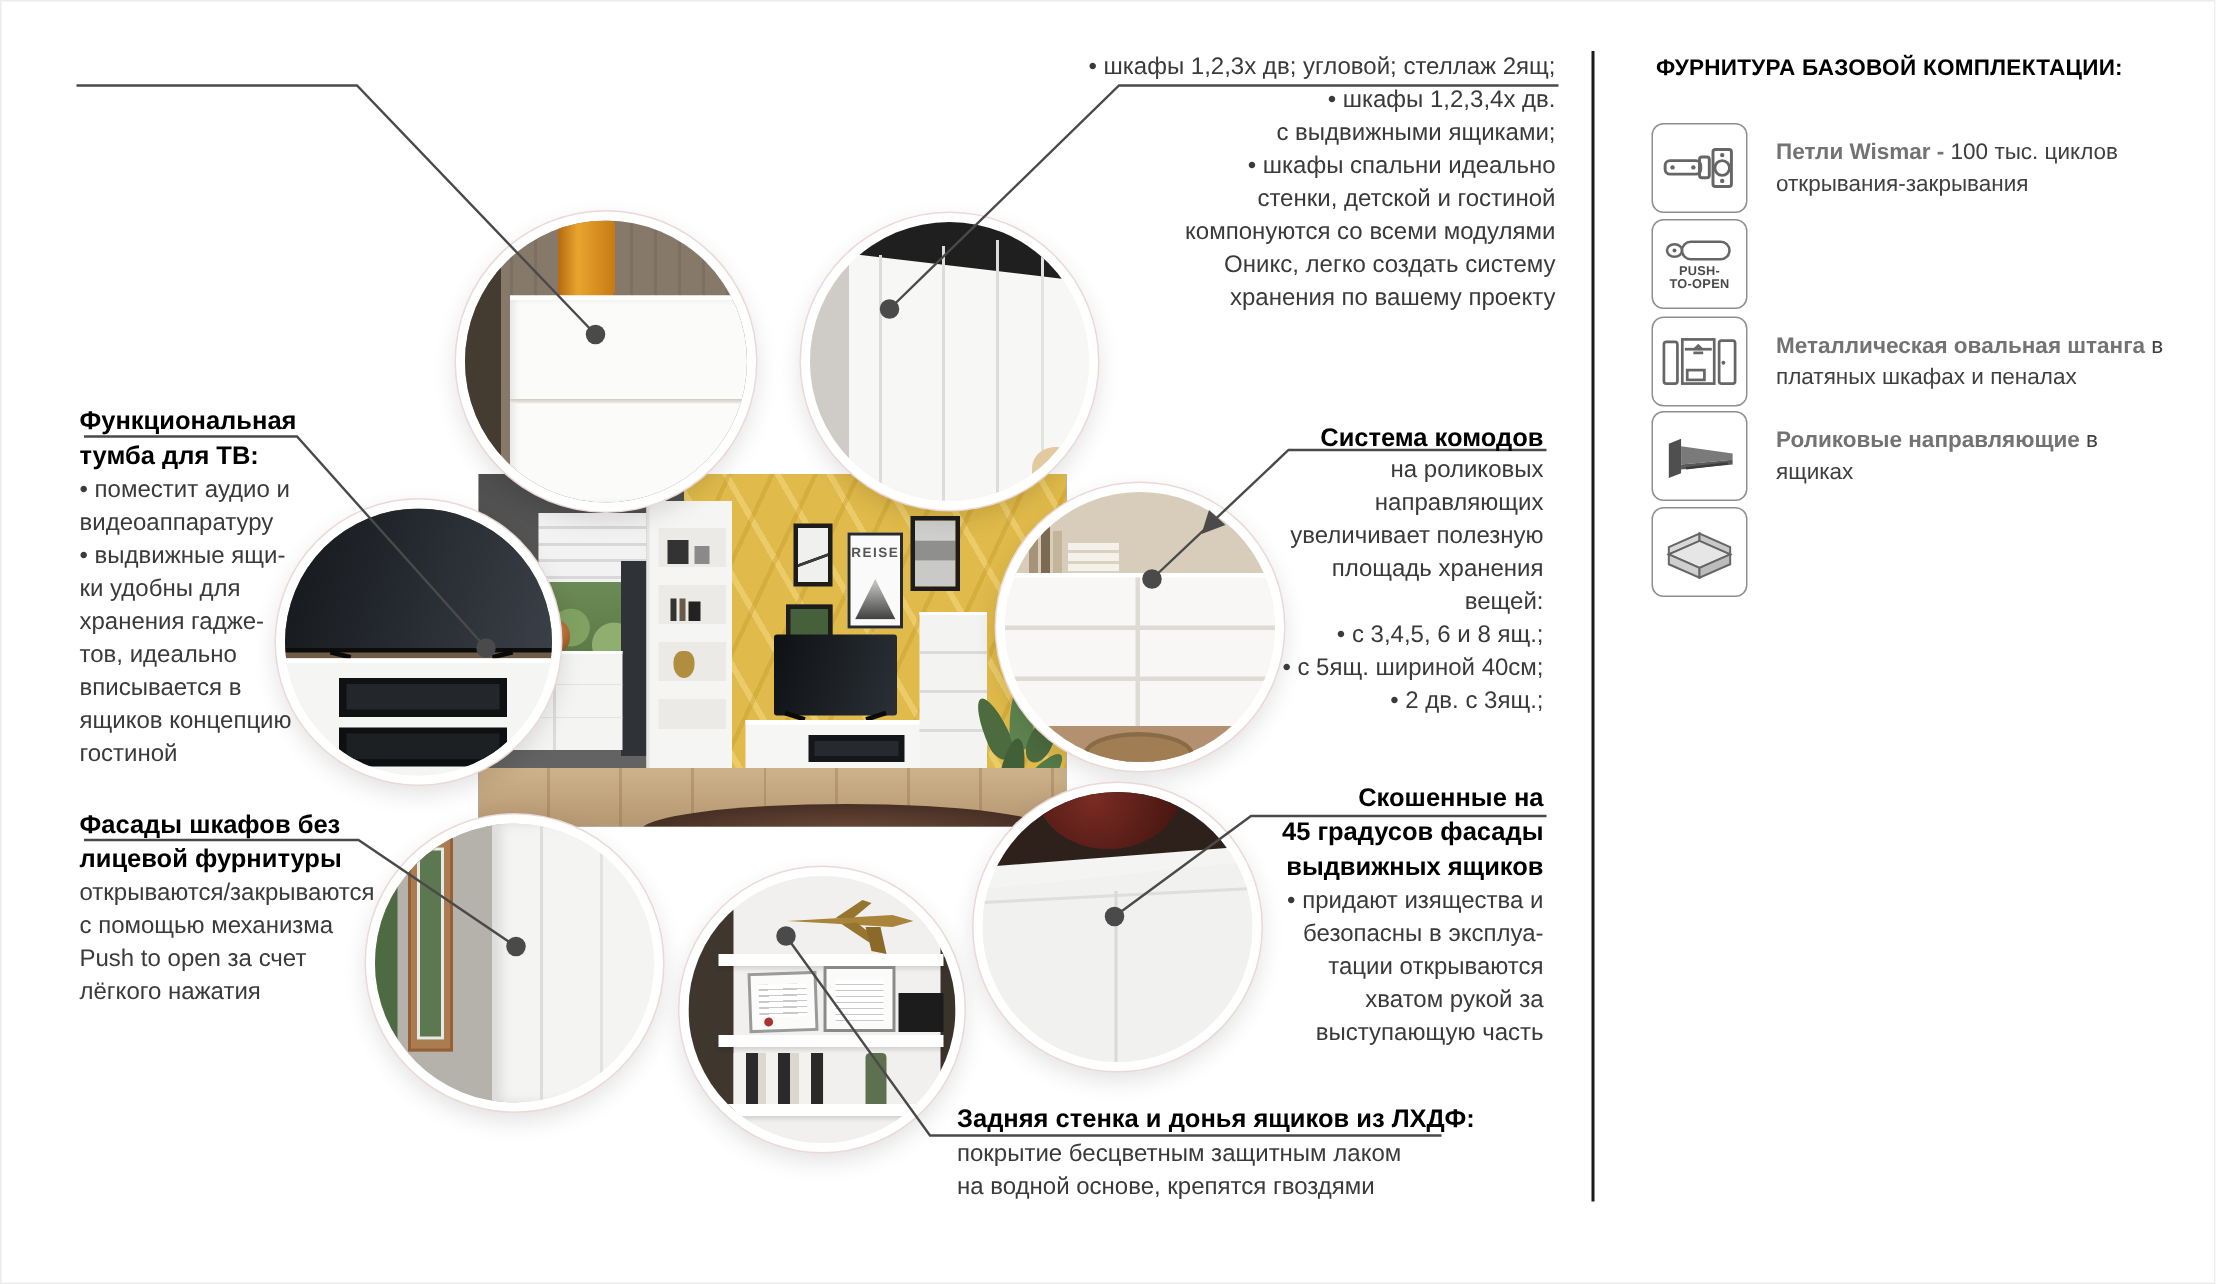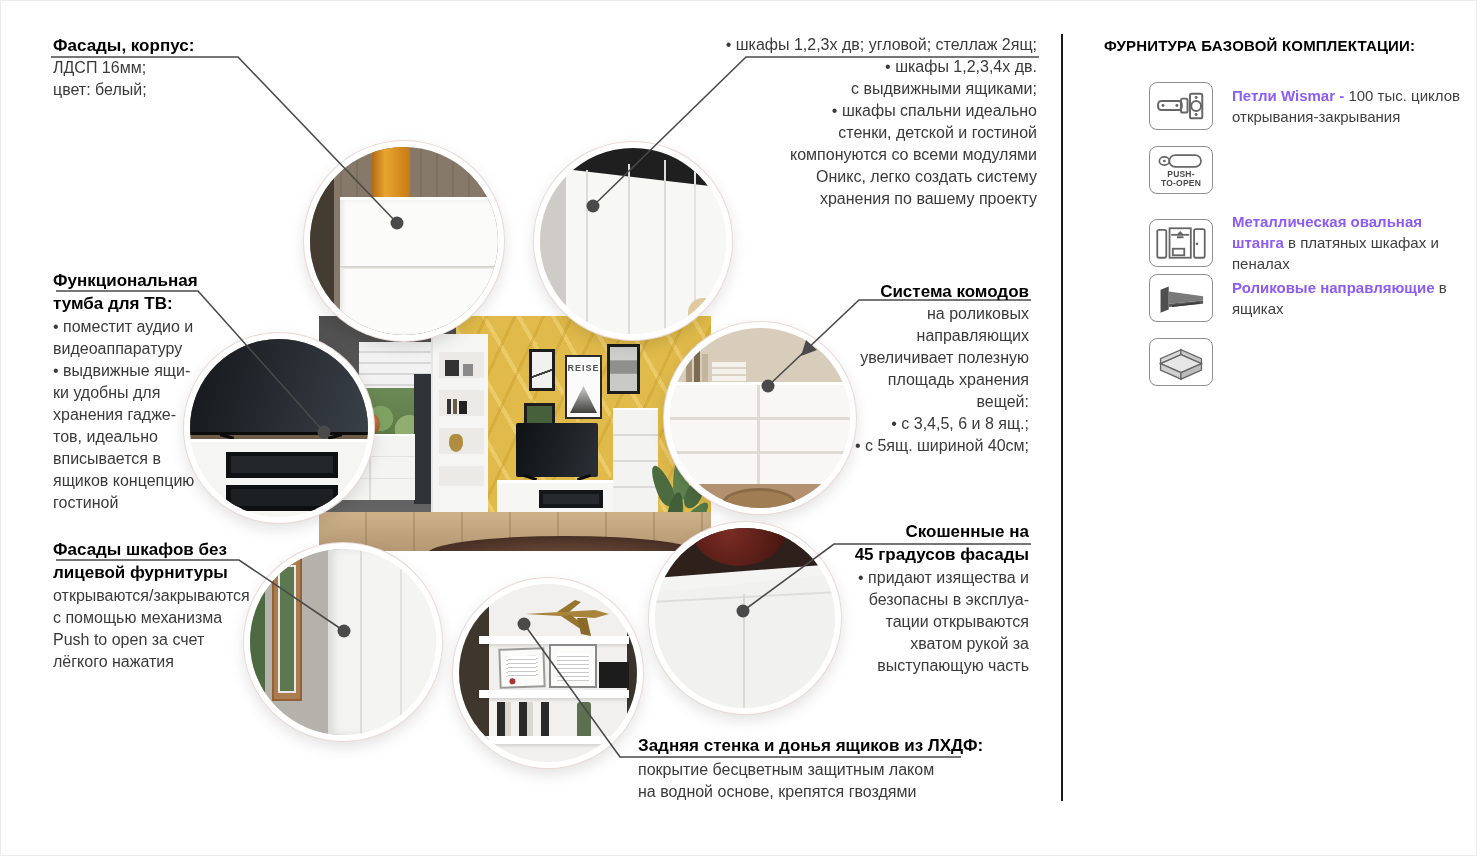--- a/index.html
+++ b/index.html
@@ -78,26 +78,26 @@
   .bubble { position:absolute; border-radius:50%; border:6px solid #fff; overflow:hidden;
             z-index:5; box-shadow:0 0 0 1px #ead9d6, 0 6px 16px rgba(0,0,0,.12); background:#f4f4f3; }
   .bubble * { position:absolute; }
 
   
   .divider { position:absolute; left:1060px; top:33px; width:2px; height:767px; background:#1b1b1b; z-index:4; }
   .hw-title { position:absolute; left:1103px; top:36px; font-size:15px; font-weight:700;
               letter-spacing:.2px; color:#000; z-index:20; white-space:nowrap; }
   .hw-item { position:absolute; left:1100px; width:365px; display:flex; align-items:center;
              gap:19px; z-index:20; }
-  .hw-icon { width:64px; height:48px; min-width:64px; border:1.5px solid #8f8f8f; border-radius:8px;
-             display:flex; flex-direction:column; align-items:center; justify-content:center; background:#fff;margin-left:48px; }
+  .hw-icon { width:64px; height:60px; min-width:64px; border:1.5px solid #8f8f8f; border-radius:8px;
+             display:flex; flex-direction:column; align-items:center; justify-content:center; background:#fff; }
   .hw-icon svg { display:block; }
   .pto-label { font-size:8.5px; line-height:9px; font-weight:700; color:#4a4a4a; letter-spacing:.2px; text-align:center; }
   .hw-text { font-size:15px; line-height:21px; color:#3f3f3f; width:262px; }
-  .hw-bold { font-weight:700; color:#8b5cf6; }
+  .hw-bold { font-weight:700; color:#737373; }
 </style>
 </head>
 <body>
 
 <div class="canvas">
 
   <div class="photo">
     <div class="wall-left"></div>
     <div class="p-window">
       <div class="p-shade"></div>
@@ -263,27 +263,20 @@
       <circle cx="592" cy="205" r="6.5"></circle>
       <circle cx="323" cy="431" r="6.5"></circle>
       <circle cx="767" cy="385" r="6.5"></circle>
       <circle cx="343" cy="630" r="6.5"></circle>
       <circle cx="742" cy="610" r="6.5"></circle>
       <circle cx="523" cy="623" r="6.5"></circle>
       <polygon points="800,355 805,339 816,349"></polygon>
     </g>
   </svg>
 
-  <div class="callout" style="left:52px;top:33px">
-    <div class="callout-title">Фасады, корпус:</div>
-    <div class="callout-body">
-      <div>ЛДСП 16мм;</div>
-      <div>цвет: белый;</div>
-    </div>
-  </div>
 
   <div class="callout ta-r" style="right:439px;top:33px;width:420px">
     <div class="callout-body">
       <div>• шкафы 1,2,3х дв; угловой; стеллаж 2ящ;</div>
       <div>• шкафы 1,2,3,4х дв.</div>
       <div>с выдвижными ящиками;</div>
       <div>• шкафы спальни идеально</div>
       <div>стенки, детской и гостиной</div>
       <div>компонуются со всеми модулями</div>
       <div>Оникс, легко создать систему</div>
@@ -310,37 +303,39 @@
   <div class="callout ta-r" style="right:447px;top:279px;width:300px">
     <div class="callout-title">Система комодов</div>
     <div class="callout-body">
       <div>на роликовых</div>
       <div>направляющих</div>
       <div>увеличивает полезную</div>
       <div>площадь хранения</div>
       <div>вещей:</div>
       <div>• с 3,4,5, 6 и 8 ящ.;</div>
       <div>• с 5ящ. шириной 40см;</div>
+      <div>• 2 дв. с 3ящ.;</div>
     </div>
   </div>
 
   <div class="callout" style="left:52px;top:537px">
     <div class="callout-title">Фасады шкафов без</div>
     <div class="callout-title">лицевой фурнитуры</div>
     <div class="callout-body" style="margin-top:1px">
       <div>открываются/закрываются</div>
       <div>с помощью механизма</div>
       <div>Push to open за счет</div>
       <div>лёгкого нажатия</div>
     </div>
   </div>
 
   <div class="callout ta-r" style="right:447px;top:519px;width:260px">
     <div class="callout-title">Скошенные на</div>
     <div class="callout-title">45 градусов фасады</div>
+    <div class="callout-title">выдвижных ящиков</div>
     <div class="callout-body" style="margin-top:1px">
       <div>• придают изящества и</div>
       <div>безопасны в эксплуа-</div>
       <div>тации открываются</div>
       <div>хватом рукой за</div>
       <div>выступающую часть</div>
     </div>
   </div>
 
   <div class="callout" style="left:637px;top:733px">

